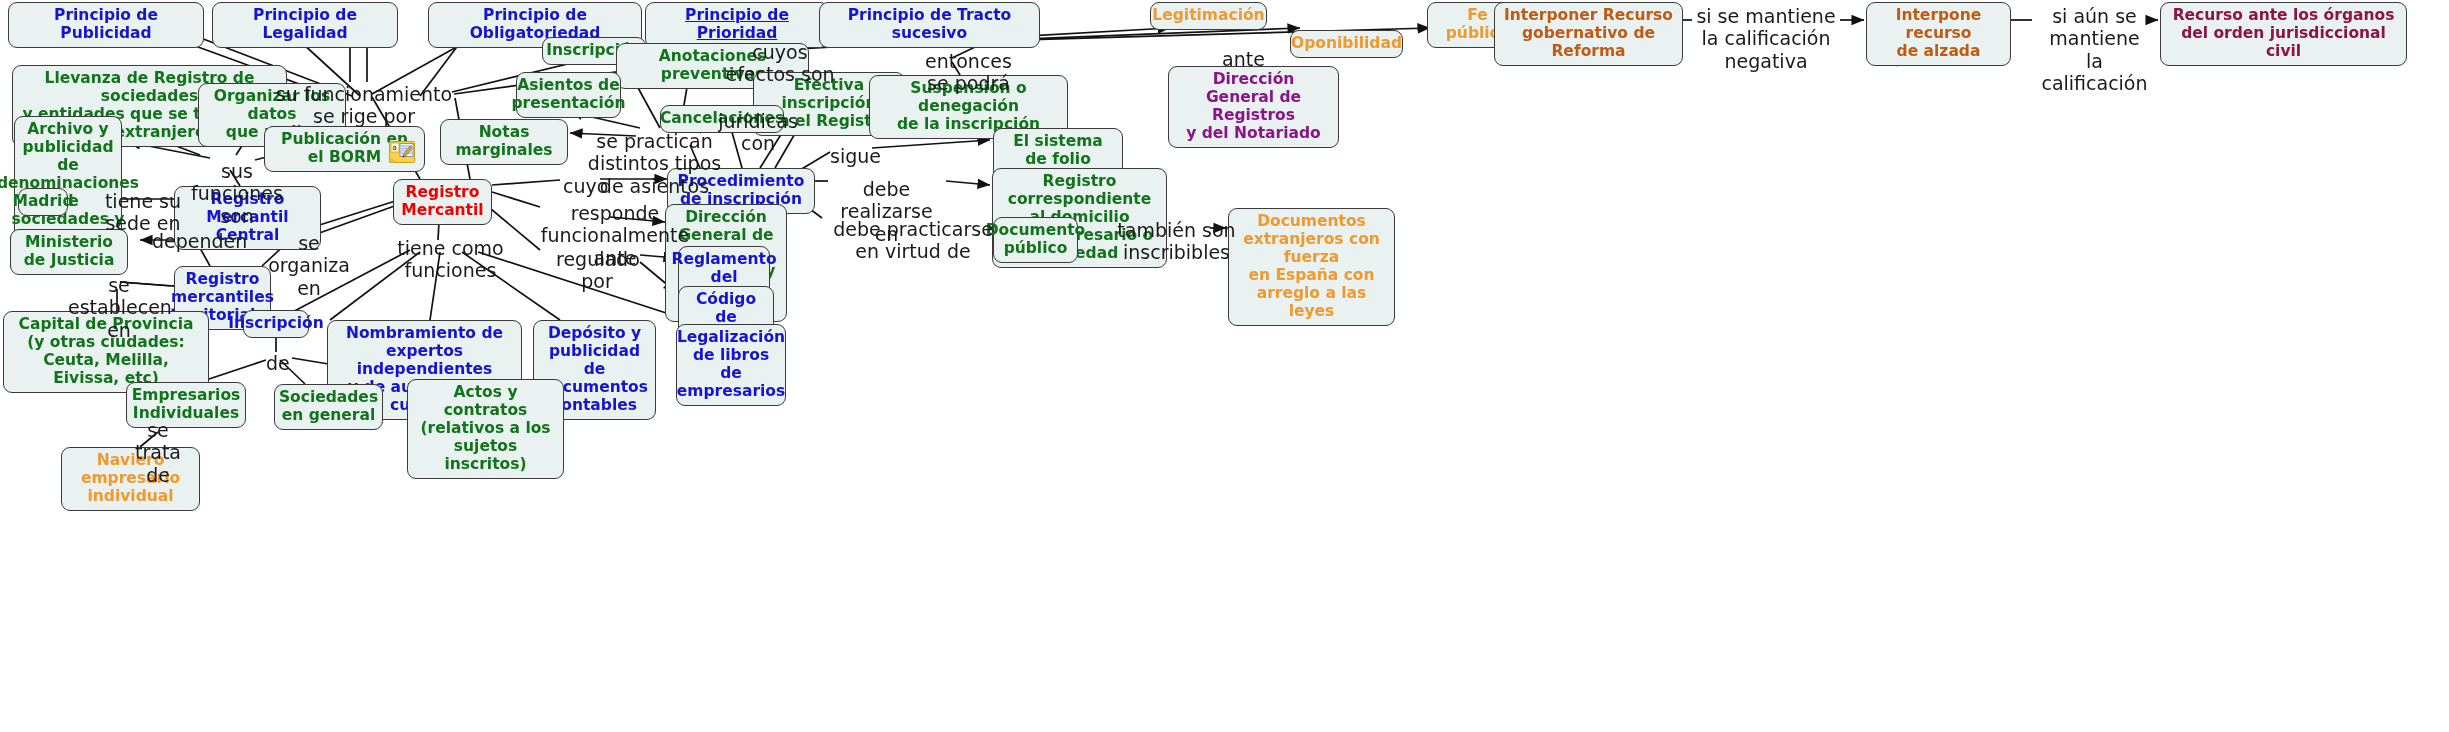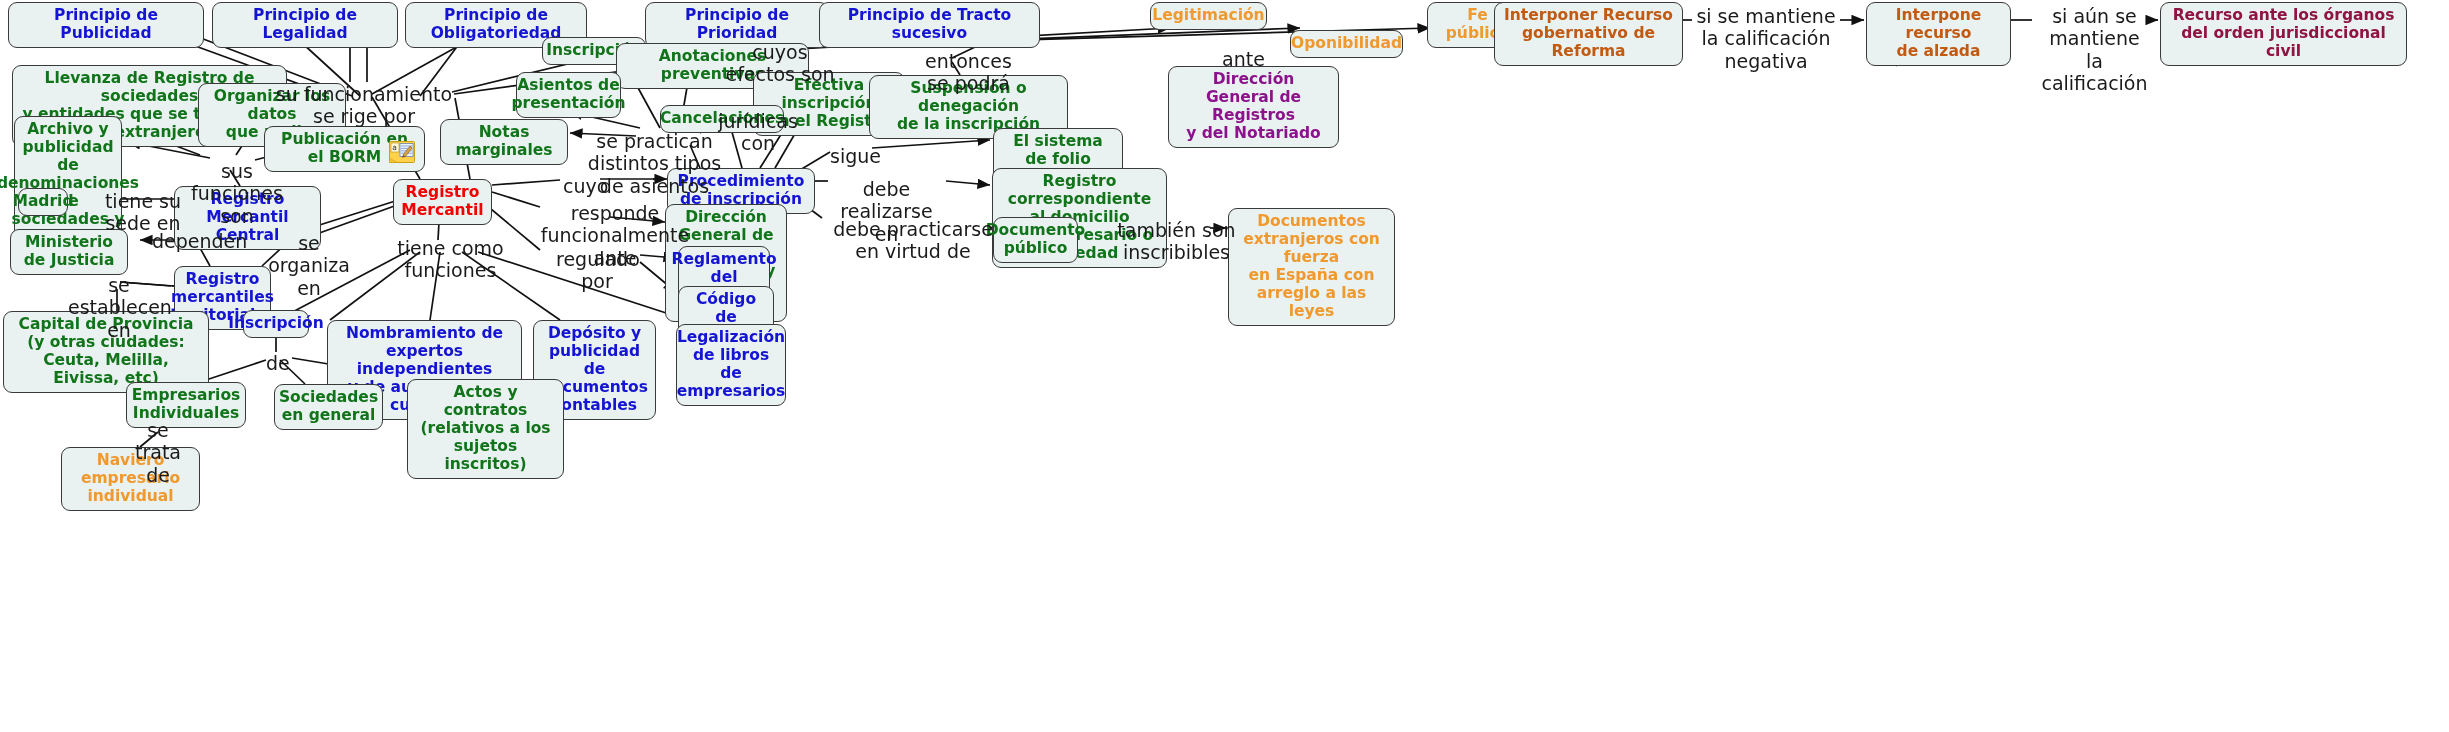--- a/index.html
+++ b/index.html
@@ -172,22 +172,22 @@
       <path d="M280,360 L305,384"></path>
       <path d="M292,358 L420,379"></path>
       <path d="M185,406 L165,419"></path>
       <path d="M158,432 L140,447"></path>
     </g>
   </svg>
 
   <div id="nodes-layer">
       <div class="node c-blue" style="left: 8px; top: 2px; width: 196px; min-height: 28px;">Principio de Publicidad</div>
       <div class="node c-blue" style="left: 212px; top: 2px; width: 186px; min-height: 28px;">Principio de Legalidad</div>
-      <div class="node c-blue" style="left: 405px; top: 2px; width: 182px; min-height: 28px;">Principio de Obligatoriedad</div>
-      <div class="node c-blue" style="left: 645px; top: 2px; width: 184px; min-height: 28px;">Principio de Prioridad</div>
+      <div class="node c-blue" style="left: 428px; top: 2px; width: 214px; min-height: 28px;">Principio de Obligatoriedad</div>
+      <div class="node c-blue" style="left: 645px; top: 2px; width: 184px; min-height: 28px; text-decoration: underline;">Principio de Prioridad</div>
       <div class="node c-blue" style="left: 819px; top: 2px; width: 221px; min-height: 28px;">Principio de Tracto sucesivo</div>
       <div class="node c-orange" style="left: 1150px; top: 2px; width: 117px; min-height: 26px;">Legitimación</div>
       <div class="node c-orange" style="left: 1290px; top: 2px; width: 113px; min-height: 26px; margin-top: 28px;">Oponibilidad</div>
       <div class="node c-orange" style="left: 1427px; top: 2px; width: 101px; min-height: 26px;">Fe pública</div>
       <div class="node c-brown" style="left: 1494px; top: 2px; width: 189px; min-height: 44px;">Interponer Recurso
 gobernativo de Reforma</div>
       <div class="node c-brown" style="left: 1866px; top: 2px; width: 145px; min-height: 44px;">Interpone recurso
 de alzada</div>
       <div class="node c-maroon" style="left: 2160px; top: 2px; width: 247px; min-height: 44px;">Recurso ante los órganos
 del orden jurisdiccional civil</div>

